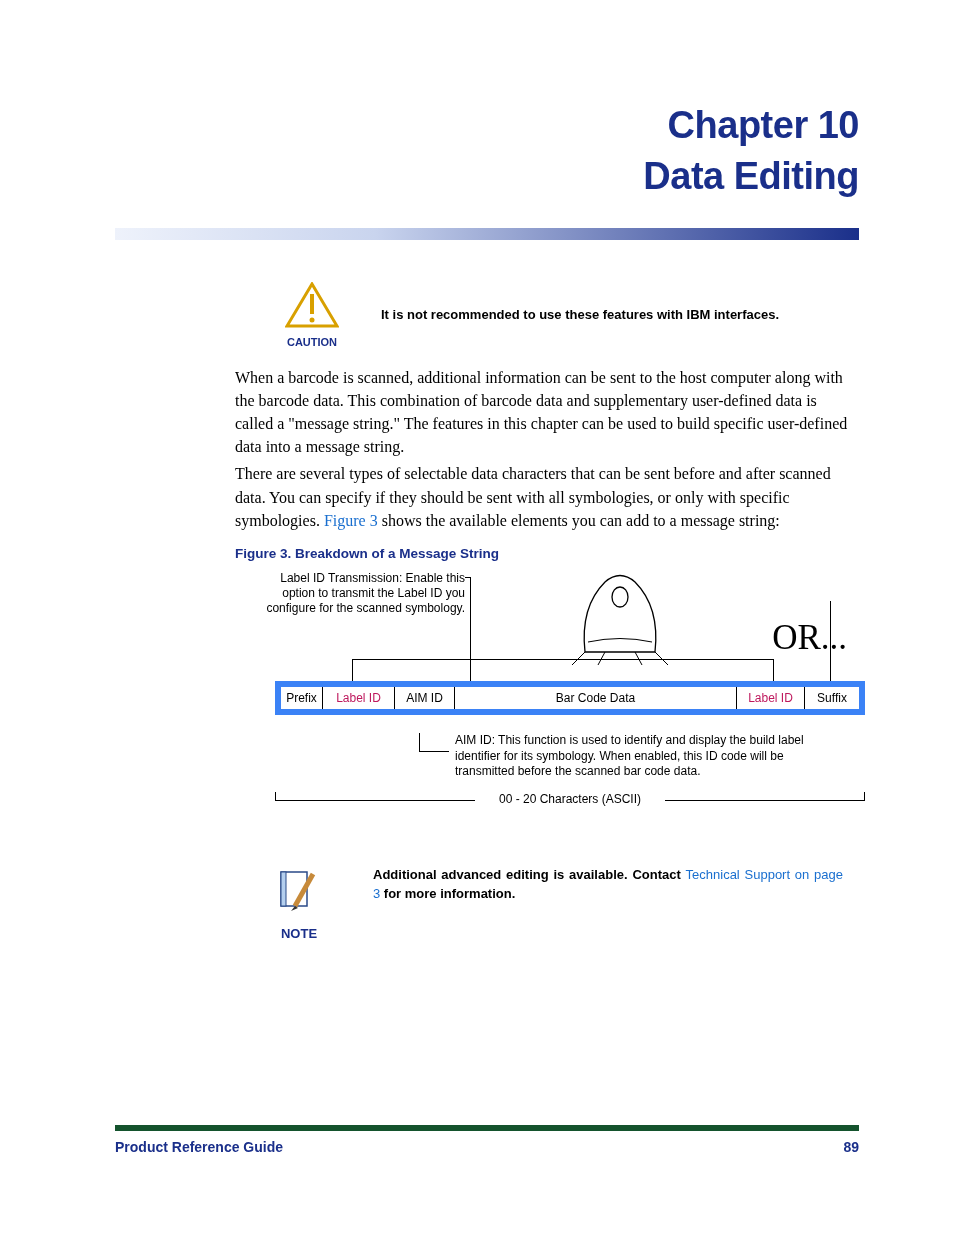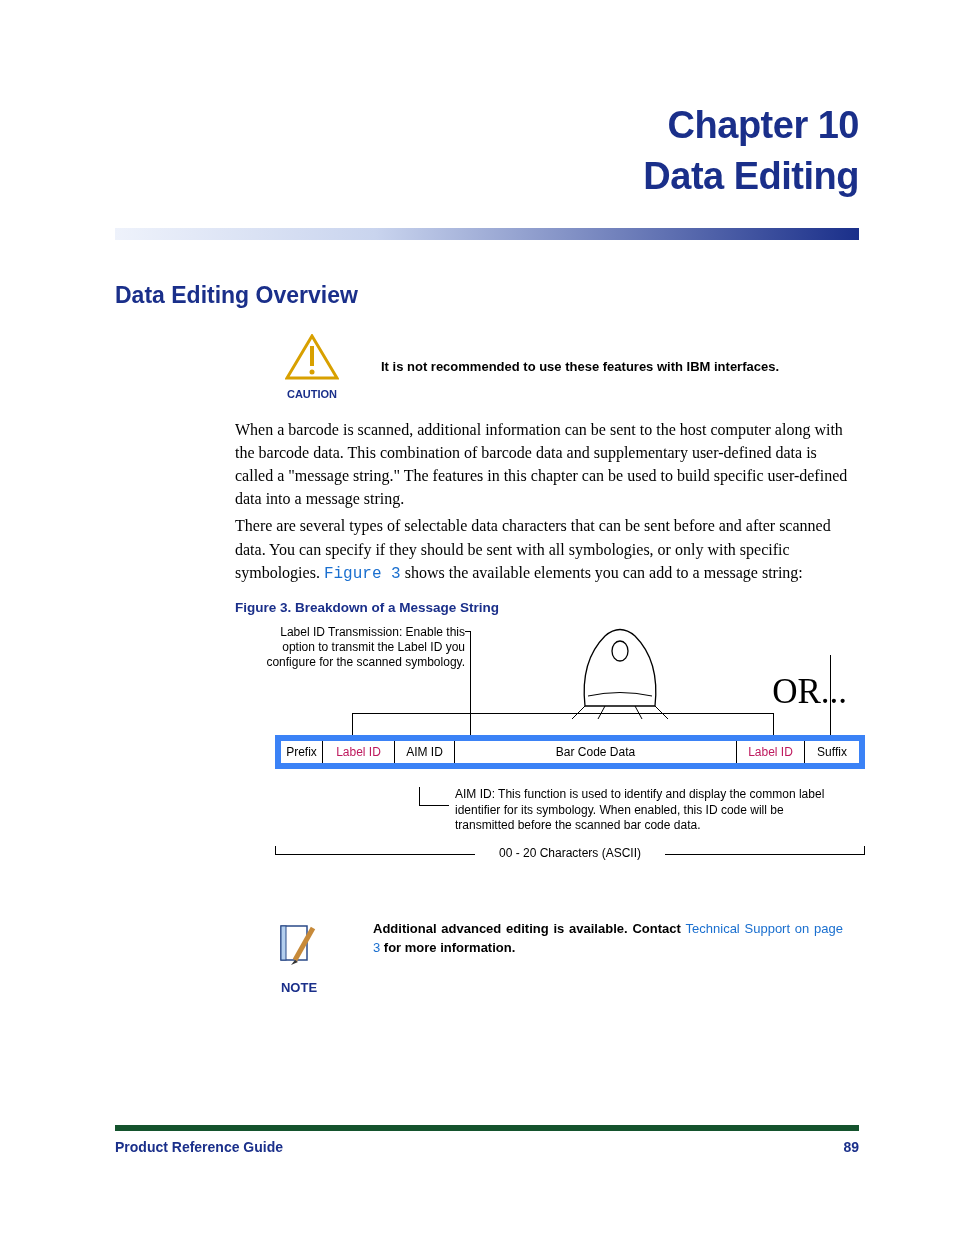--- a/index.html
+++ b/index.html
@@ -54,21 +54,21 @@
     font-weight: bold;
     font-size: 13px;
   }
   .body-text {
     margin-left: 120px;
     font-family: Georgia, "Times New Roman", serif;
     font-size: 16px;
     line-height: 1.45;
     margin-bottom: 4px;
   }
-  .body-text .figlink { color: #1a6fcf; font-family: Liberation Mono, monospace; }
+  .body-text .figlink { color: #1a6fcf; }
   .figure-caption {
     margin-left: 120px;
     color: #1a2f8a;
     font-weight: bold;
     font-size: 13.5px;
     margin-top: 14px;
     margin-bottom: 10px;
   }
   .diagram {
     margin-left: 160px;
@@ -164,21 +164,20 @@
 
 <div class="page">
 
   <div class="chapter-heading">
     <div>Chapter 10</div>
     <div>Data Editing</div>
   </div>
 
   <div class="rule"></div>
 
-  <div class="section-heading">Data Editing Overview</div>
 
   <div class="caution-block">
     <div class="caution-icon-wrap">
       <svg width="54" height="46">
         <polygon points="27,2 52,44 2,44" fill="none" stroke="#d8a000" stroke-width="3"></polygon>
         <line x1="27" y1="12" x2="27" y2="32" stroke="#d8a000" stroke-width="4"></line>
         <circle cx="27" cy="38" r="2.5" fill="#d8a000"></circle>
       </svg>
       <div class="caution-label">CAUTION</div>
     </div>
@@ -221,21 +220,21 @@
       <div class="diag-cell c-labelid grey">Label ID</div>
       <div class="diag-cell c-aimid">AIM ID</div>
       <div class="diag-cell c-barcode">Bar Code Data</div>
       <div class="diag-cell c-labelid2 grey">Label ID</div>
       <div class="diag-cell c-suffix">Suffix</div>
     </div>
 
     <div style="position:relative;">
       <div style="position:absolute; left:144px; top:0; width:1px; height:18px; background:#000;"></div>
       <div style="position:absolute; left:144px; top:18px; width:30px; height:1px; background:#000;"></div>
-      <div class="aim-callout">AIM ID: This function is used to identify and display the common label identifier for its symbology. When enabled, this ID code will be transmitted before the scanned bar code data.</div>
+      <div class="aim-callout">AIM ID: This function is used to identify and display the build label identifier for its symbology. When enabled, this ID code will be transmitted before the scanned bar code data.</div>
     </div>
 
     <div style="position:relative; margin-top:8px;">
       <div style="position:absolute; left:0; top:8px; width:200px; height:1px; background:#000;"></div>
       <div style="position:absolute; left:0; top:0px; width:1px; height:8px; background:#000;"></div>
       <div style="position:absolute; right:0; top:8px; width:200px; height:1px; background:#000;"></div>
       <div style="position:absolute; right:0; top:0px; width:1px; height:8px; background:#000;"></div>
       <div class="chars-callout">00 - 20 Characters (ASCII)</div>
     </div>
   </div>

